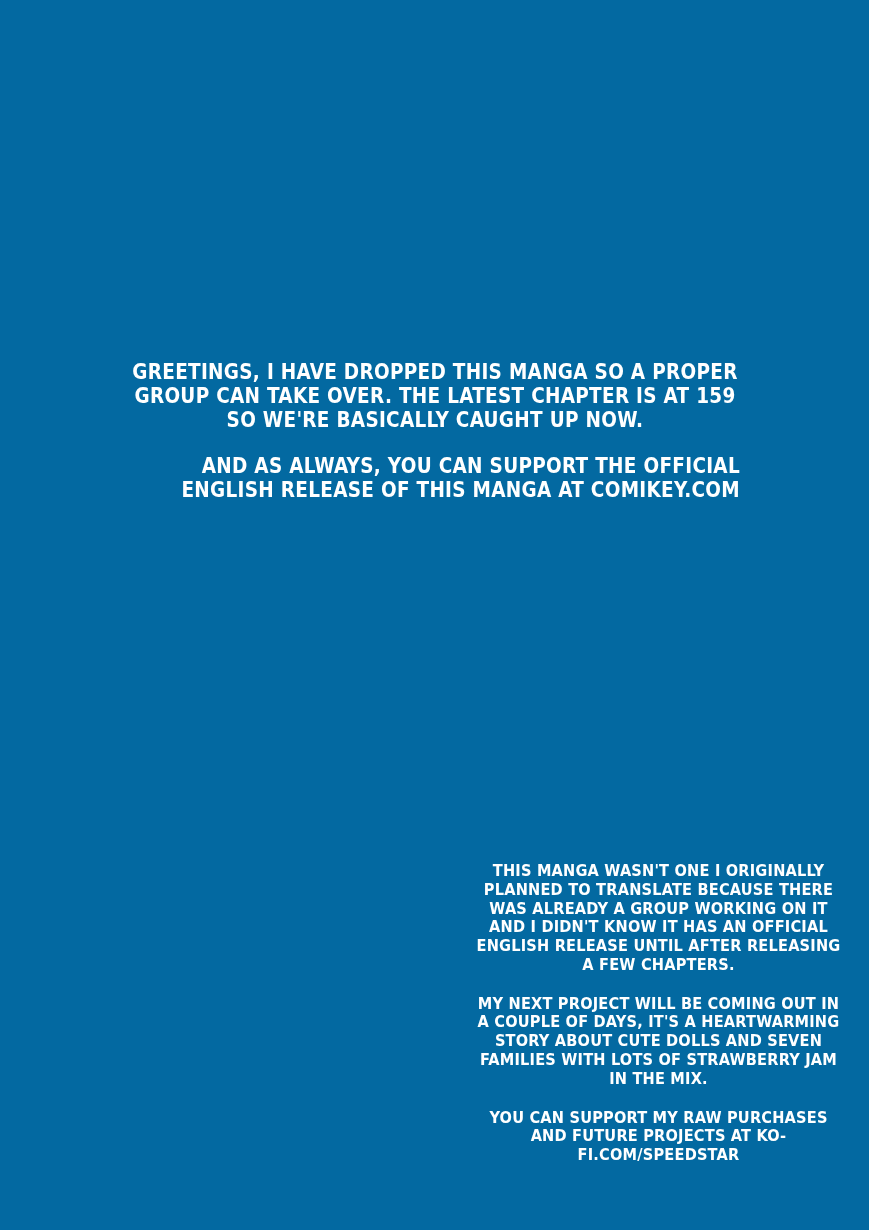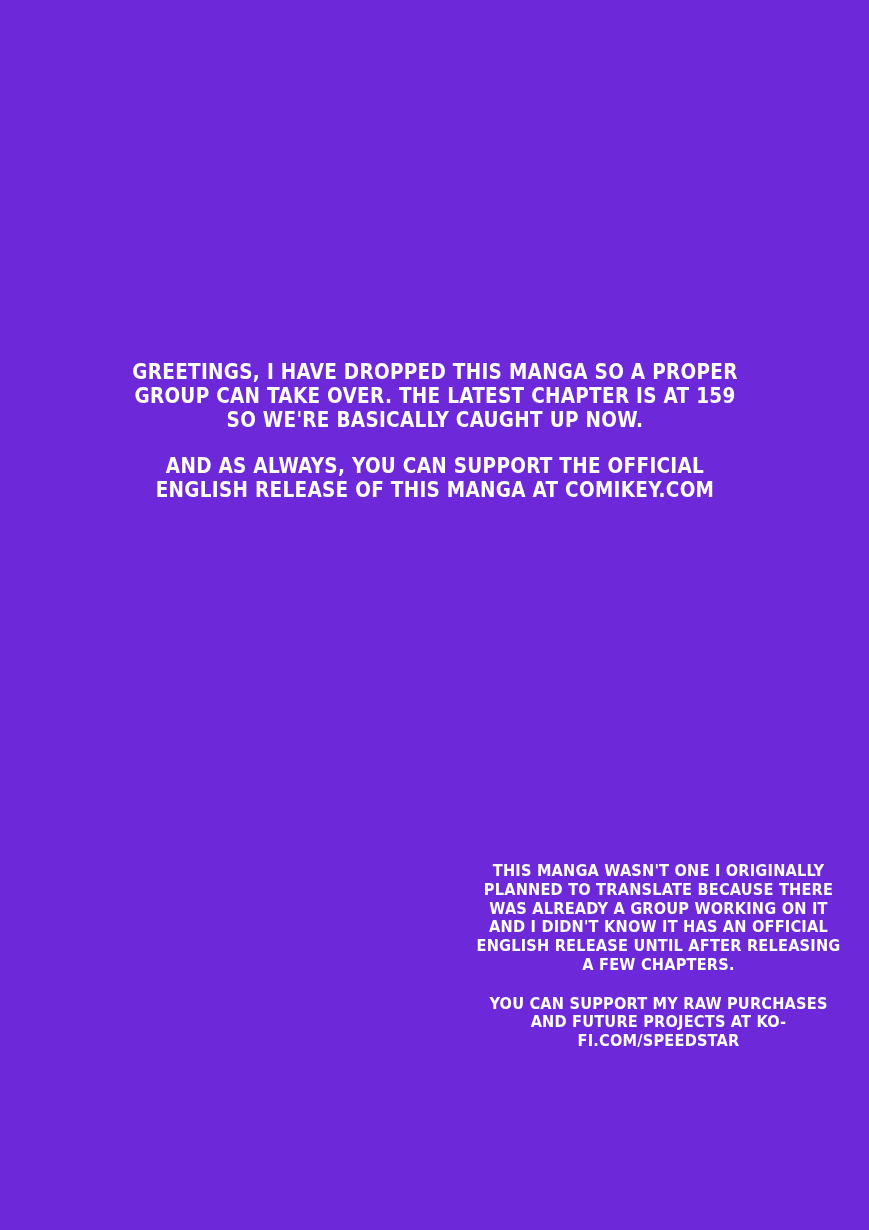--- a/index.html
+++ b/index.html
@@ -11,21 +11,21 @@
     width: 869px;
     height: 1230px;
     overflow: hidden;
     font-family: "DejaVu Sans Condensed", "Liberation Sans", sans-serif;
     color: #ffffff;
   }
   .page {
     position: relative;
     width: 869px;
     height: 1230px;
-    background: #6d28d9;
+    background: #0369a1;
   }
 
   
   .note-main {
     position: absolute;
     left: 130px;
     top: 360px;
     width: 610px;
     text-align: center;
   }
@@ -34,20 +34,21 @@
     font-size: 20.5px;
     line-height: 1.17;
     letter-spacing: 0.3px;
     font-weight: 700;
     font-stretch: condensed;
     text-transform: uppercase;
     color: #ffffff;
   }
   .note-main p:last-child {
     margin-bottom: 0;
+    text-align: right;
   }
 
   
   .note-secondary {
     position: absolute;
     left: 470px;
     top: 862px;
     width: 385px;
     text-align: center;
   }
@@ -70,16 +71,17 @@
 
 <div class="page">
 
   <div class="note-main">
     <p>Greetings, I have dropped this manga so a proper group can take over. The latest chapter is at 159 so we're basically caught up now.</p>
     <p>And as always, you can support the official English release of this manga at comikey.com</p>
   </div>
 
   <div class="note-secondary">
     <p>This manga wasn't one I originally planned to translate because there was already a group working on it and I didn't know it has an official English release until after releasing a few chapters.</p>
+    <p>My next project will be coming out in a couple of days, it's a heartwarming story about cute dolls and seven families with lots of strawberry jam in the mix.</p>
     <p>You can support my raw purchases and future projects at ko-fi.com/speedstar</p>
   </div>
 
 </div>
 
 </body></html>

